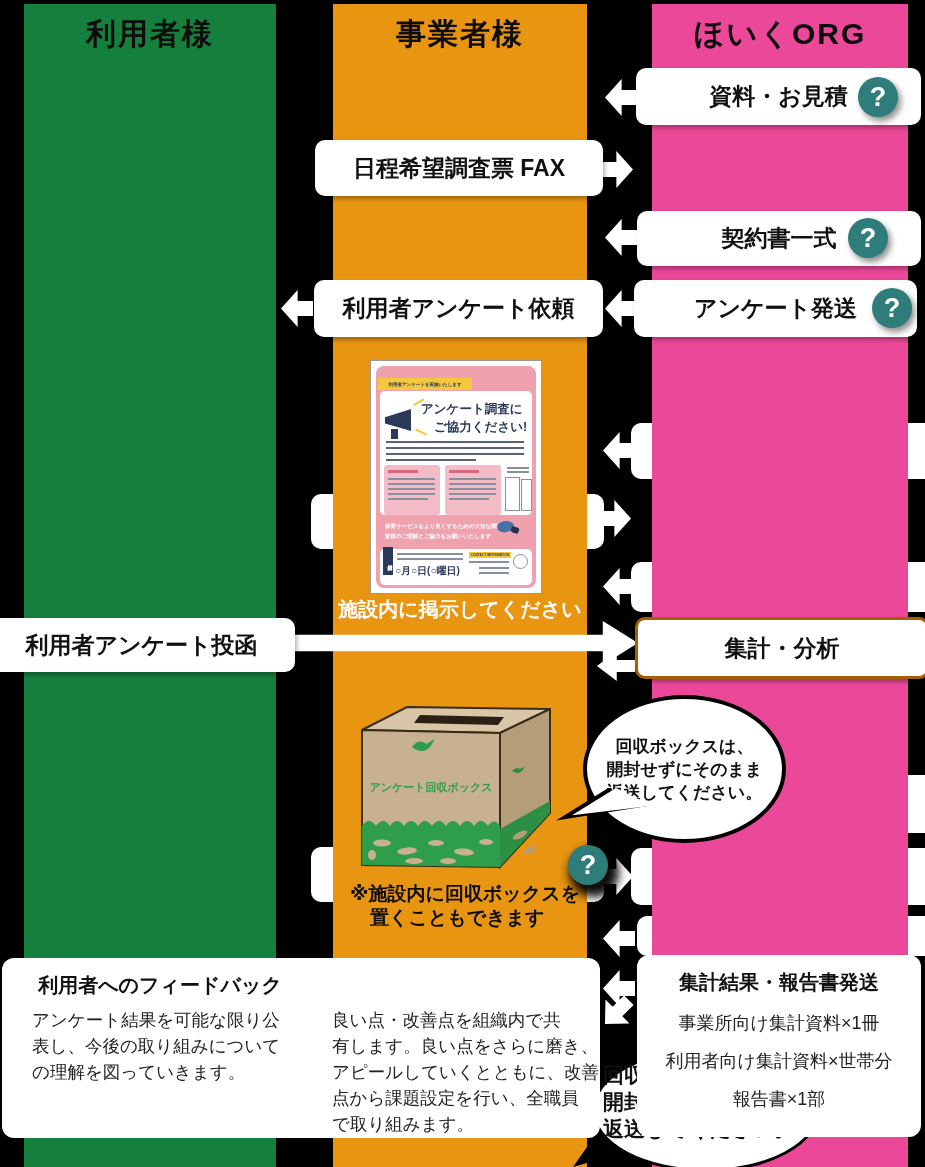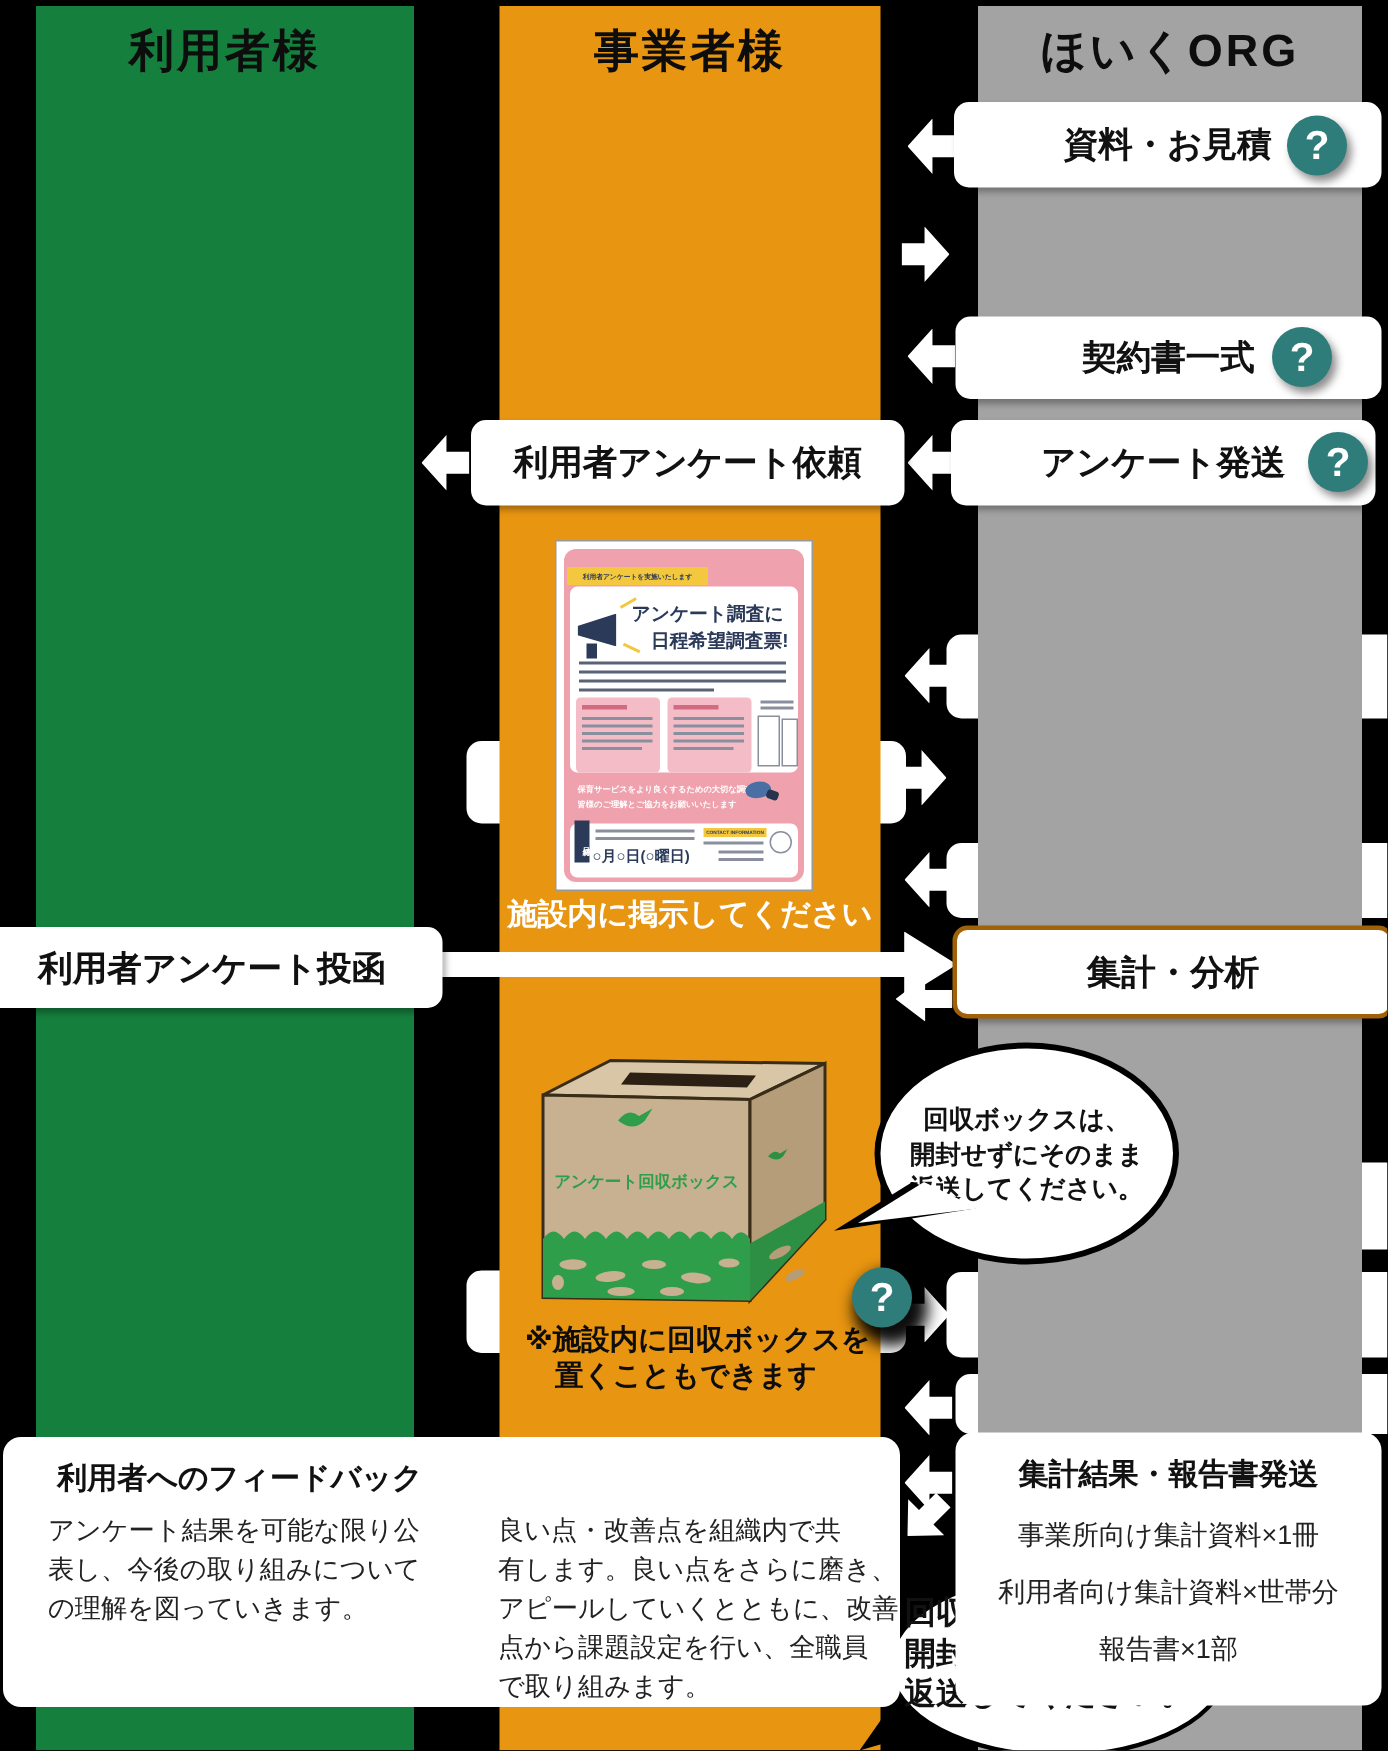--- a/index.html
+++ b/index.html
@@ -63,21 +63,21 @@
   <div class="tab" style="left:311px;top:847px;width:293px;height:55px;"></div>
   <div class="tab" style="left:631px;top:848px;width:306px;height:57px;"></div>
   <div class="tab" style="left:637px;top:916px;width:300px;height:40px;"></div>
 
   <div class="col" style="left:24px;width:252px;background:#15803d;">
     <div class="col-header">利用者様</div>
   </div>
   <div class="col" style="left:333px;width:254px;background:#e89511;">
     <div class="col-header">事業者様</div>
   </div>
-  <div class="col" style="left:652px;width:256px;background:#a3a3a3;">
+  <div class="col" style="left:652px;width:256px;background:#ec4899;">
     <div class="col-header">ほいくORG</div>
   </div>
 
   <div class="arrow l" style="left:605px;top:79px;width:32px;height:37px;"></div>
   <div class="arrow r" style="left:601px;top:151px;width:32px;height:37px;"></div>
   <div class="arrow l" style="left:605px;top:219px;width:32px;height:37px;"></div>
   <div class="arrow l" style="left:605px;top:290px;width:32px;height:37px;"></div>
   <div class="arrow l" style="left:281px;top:290px;width:32px;height:37px;"></div>
   <div class="arrow l" style="left:603px;top:432px;width:32px;height:37px;"></div>
   <div class="arrow r" style="left:599px;top:500px;width:32px;height:37px;"></div>
@@ -85,20 +85,23 @@
   <div class="bigarrow" style="left:286px;top:621px;width:352px;height:44px;"></div>
   <div class="arrow l" style="left:597px;top:651px;width:38px;height:30px;"></div>
   <div class="arrow r" style="left:601px;top:858px;width:32px;height:37px;"></div>
   <div class="arrow l" style="left:603px;top:920px;width:32px;height:37px;"></div>
   <div class="arrow l" style="left:603px;top:970px;width:32px;height:37px;"></div>
   <div class="arrow l" style="left:600px;top:995px;width:34px;height:34px;transform:rotate(-45deg);"></div>
 
   <div class="banner" style="left:636px;top:68px;width:285px;height:57px;">
     <span>資料・お見積</span>
   </div>
+  <div class="banner" style="left:315px;top:140px;width:288px;height:56px;">
+    <span>日程希望調査票 FAX</span>
+  </div>
   <div class="banner" style="left:637px;top:211px;width:284px;height:55px;">
     <span>契約書一式</span>
   </div>
   <div class="banner" style="left:314px;top:280px;width:289px;height:57px;">
     <span>利用者アンケート依頼</span>
   </div>
   <div class="banner" style="left:634px;top:280px;width:283px;height:57px;">
     <span>アンケート発送</span>
   </div>
   <div class="banner" style="left:-12px;top:618px;width:307px;height:54px;">
@@ -124,21 +127,21 @@
   <div class="poster">
     <div class="poster-pink"></div>
     <div class="poster-panel" style="left:9px;top:30px;width:152px;height:124px;"></div>
     <div class="ribbon">利用者アンケートを実施いたします</div>
 
     <div class="abs" style="left:14px;top:48px;width:26px;height:22px;background:#2b3a59;clip-path:polygon(0 38%,100% 0,100% 100%,0 66%);"></div>
     <div class="abs" style="left:20px;top:68px;width:7px;height:10px;background:#2b3a59;"></div>
     <div class="abs" style="left:42px;top:40px;width:12px;height:2.4px;background:#f3c73e;transform:rotate(-30deg);"></div>
     <div class="abs" style="left:44px;top:70px;width:12px;height:2.4px;background:#f3c73e;transform:rotate(25deg);"></div>
     <div class="ptitle" style="left:50px;top:40px;">アンケート調査に</div>
-    <div class="ptitle" style="left:63px;top:58px;">日程希望調査票!</div>
+    <div class="ptitle" style="left:63px;top:58px;">ご協力ください!</div>
 
     <div class="bar" style="left:15px;top:80px;width:138px;"></div>
     <div class="bar" style="left:15px;top:86px;width:138px;"></div>
     <div class="bar" style="left:15px;top:92px;width:138px;"></div>
     <div class="bar" style="left:15px;top:98px;width:90px;"></div>
 
     <div class="pinkpanel" style="left:13px;top:104px;"></div>
     <div class="pinkpanel" style="left:74px;top:104px;"></div>
     <div class="pbar" style="left:17px;top:109px;width:30px;background:#d46a80;height:3px;"></div>
     <div class="pbar" style="left:78px;top:109px;width:30px;background:#d46a80;height:3px;"></div>

